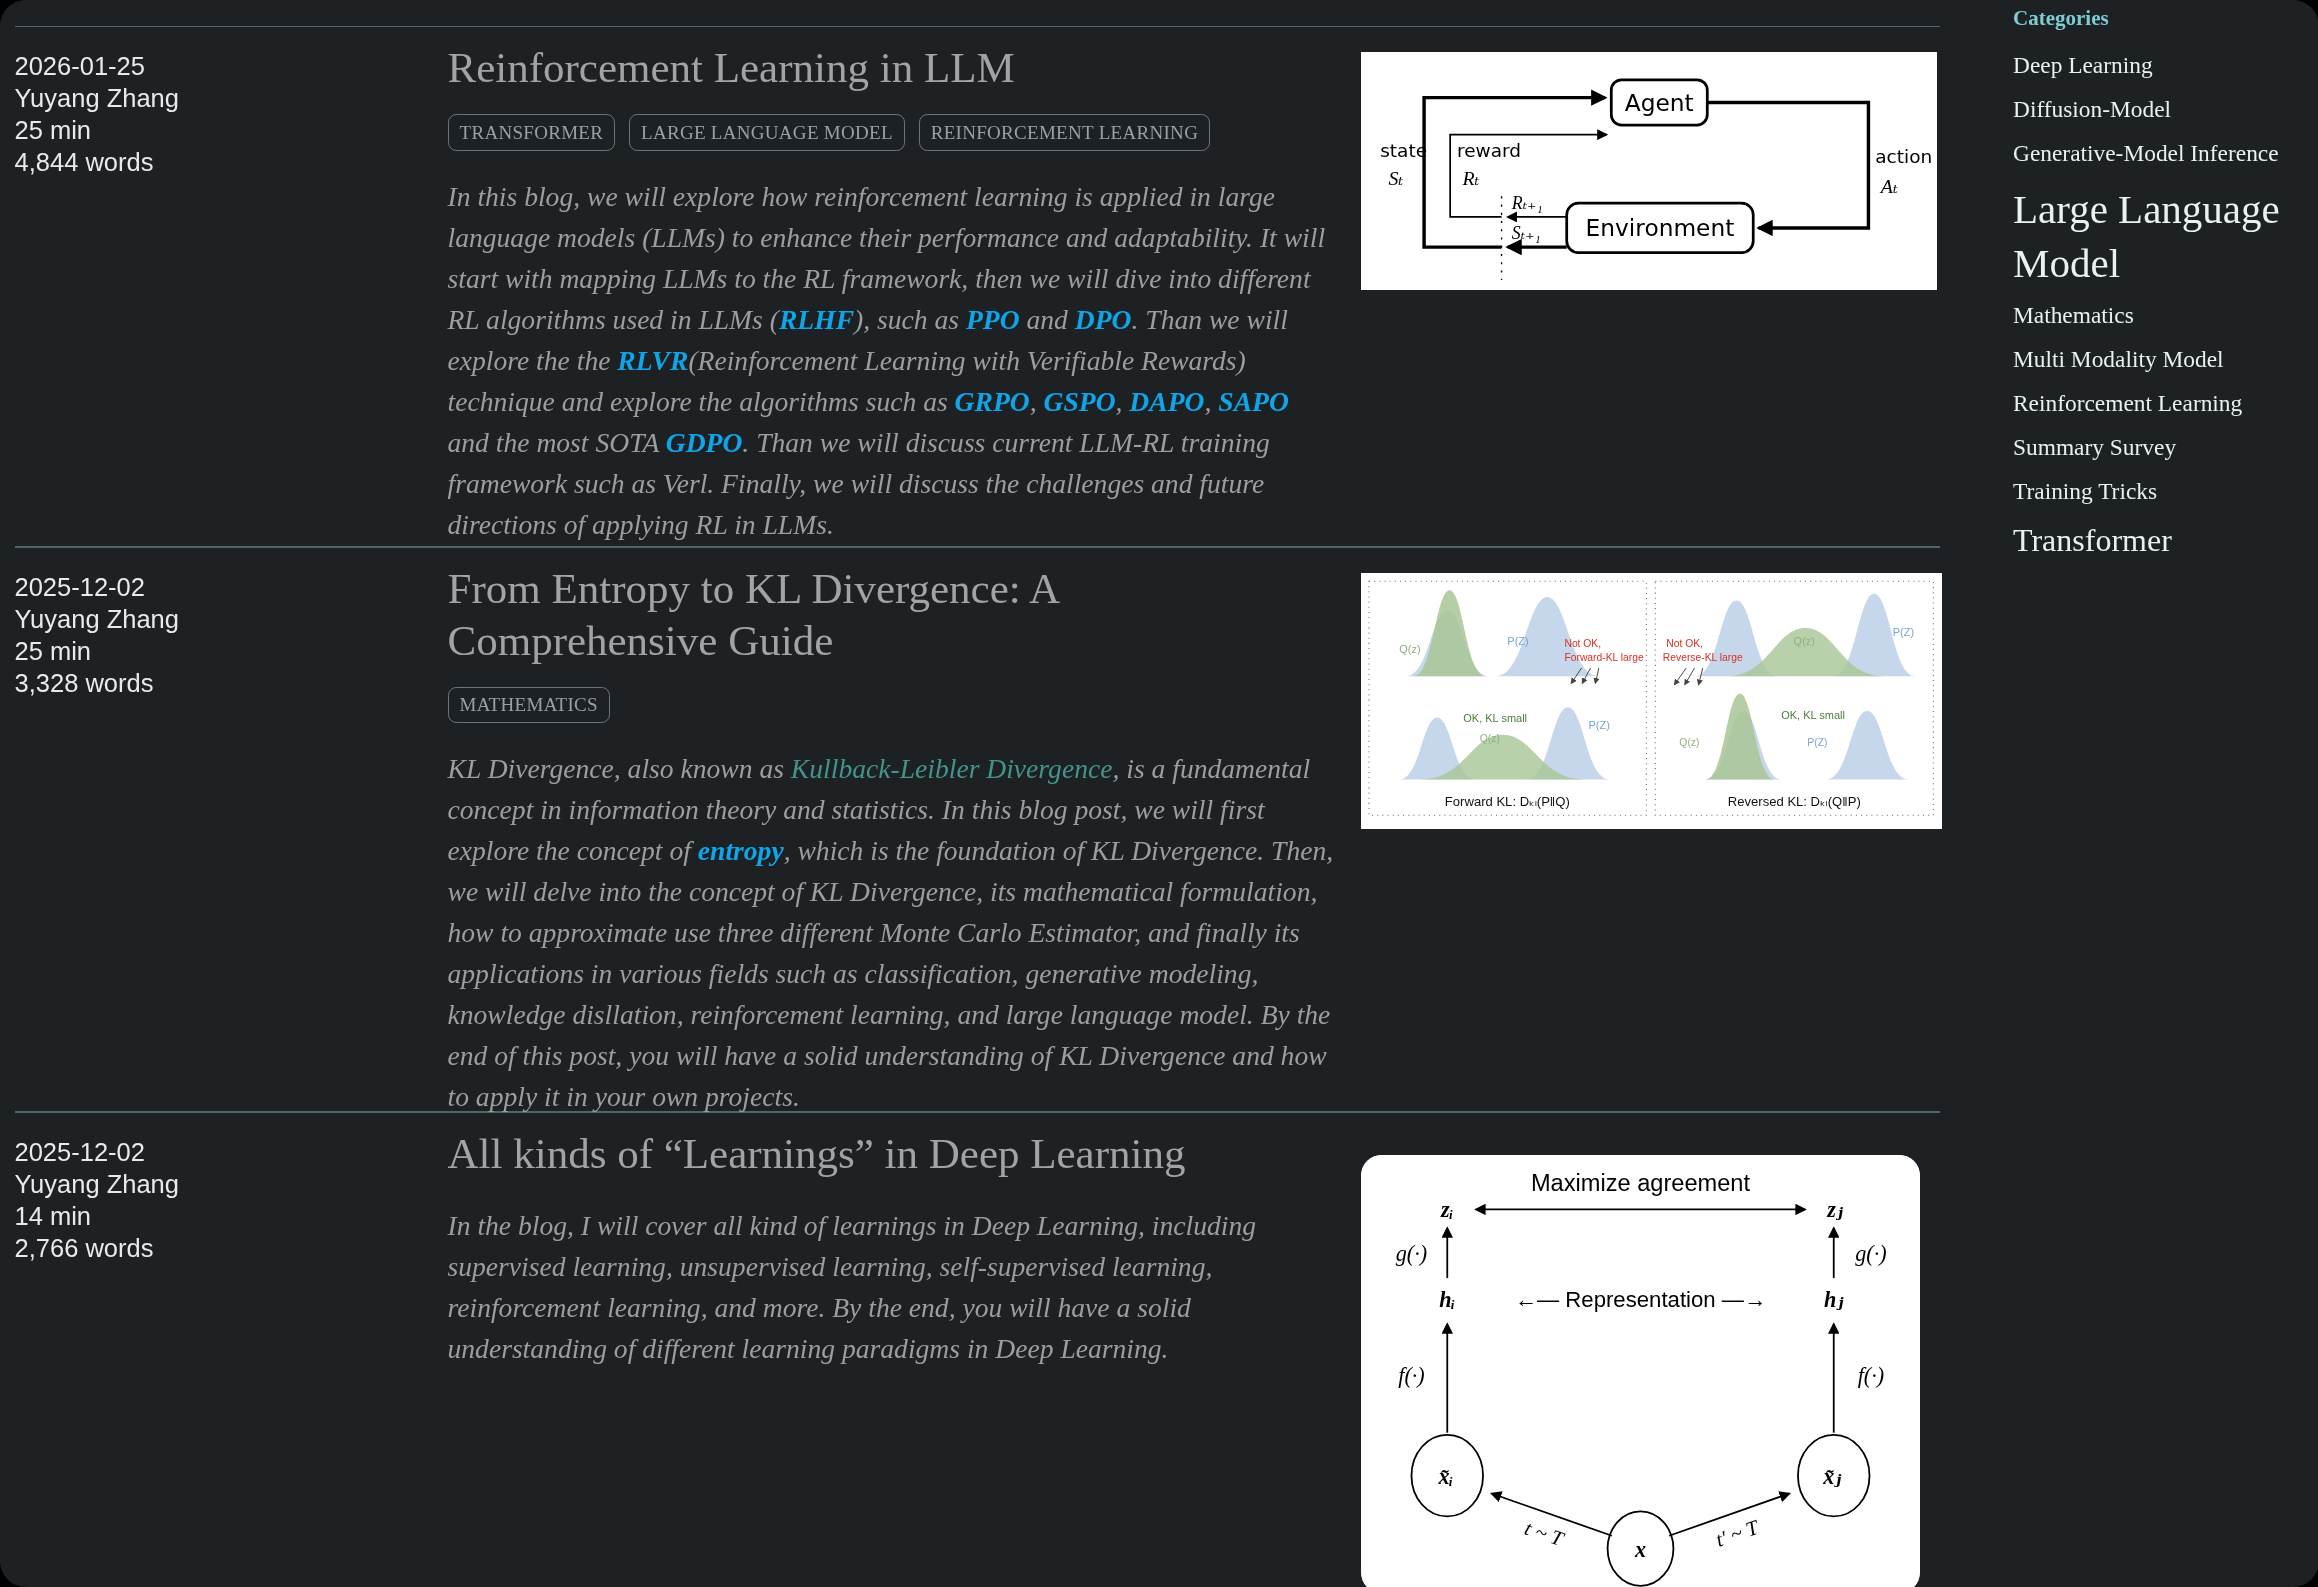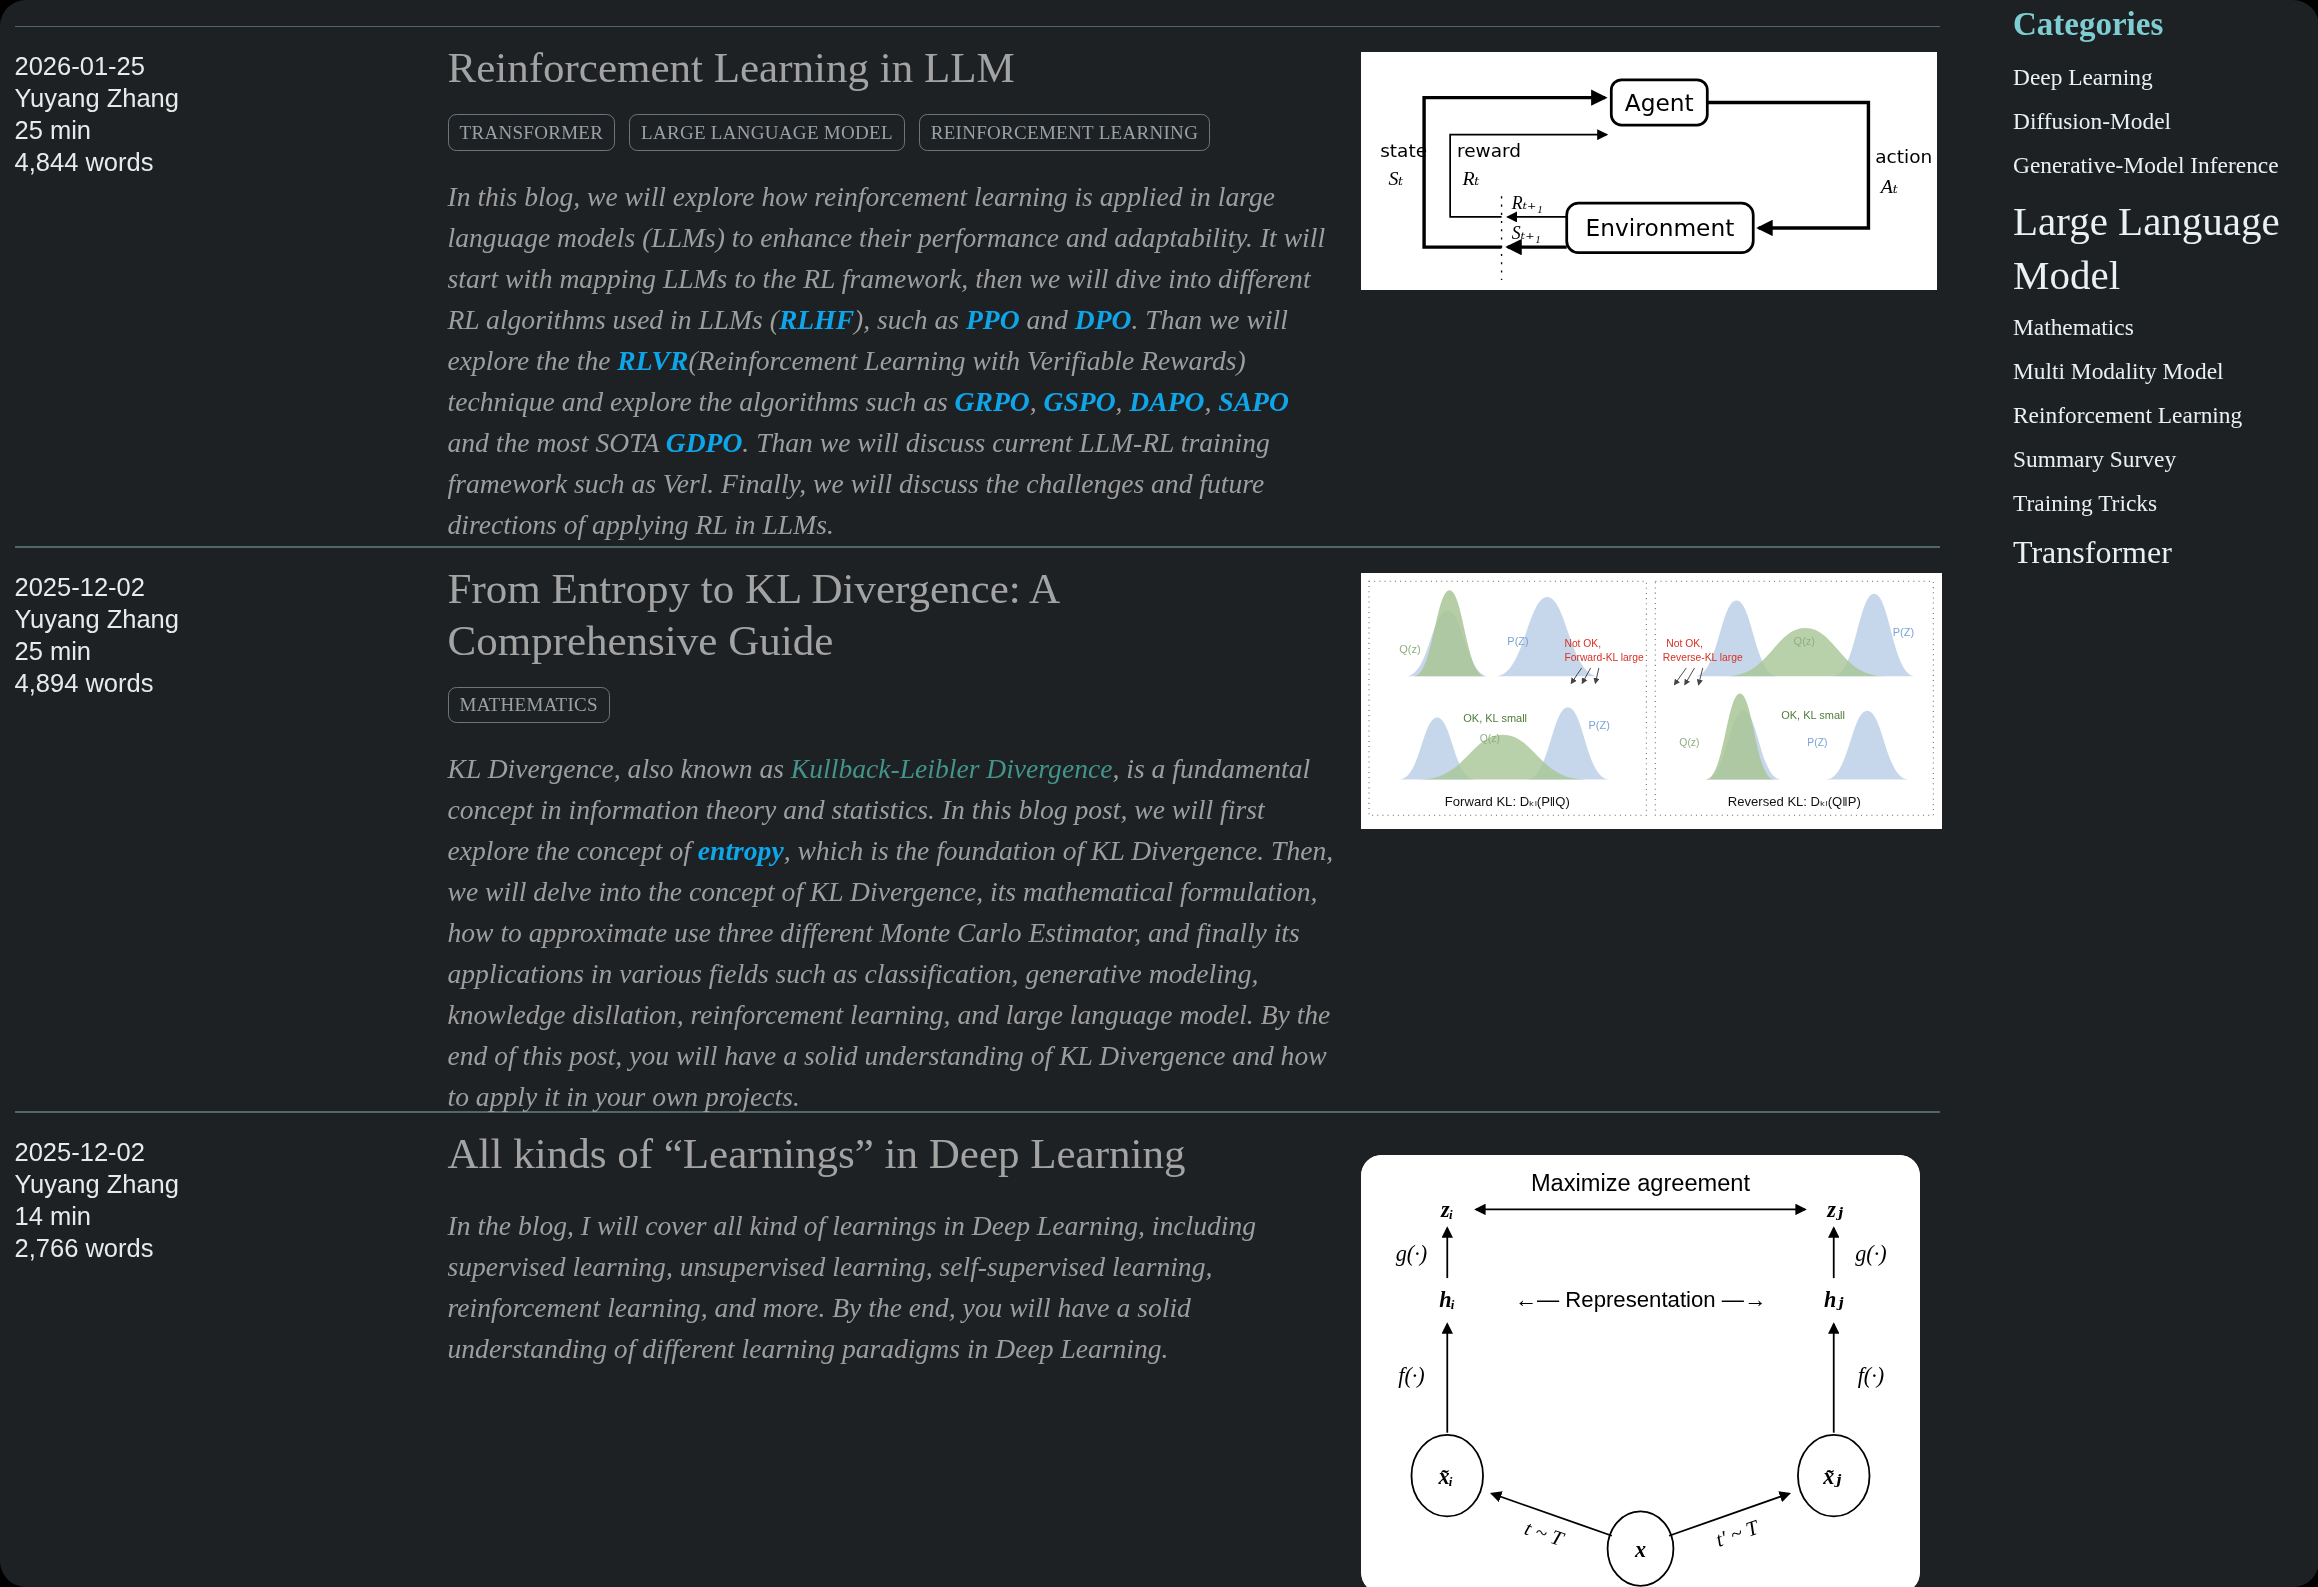--- a/index.html
+++ b/index.html
@@ -21,21 +21,21 @@
   .excerpt{margin-top:25px;font-style:italic;color:#9e9e9e;font-size:27.6px;line-height:41px;max-width:889px;}
   .seg-bold{color:#0ea5e9;font-weight:bold;}
   .seg-link{color:#43948a;cursor:pointer;}
   .thumb{margin-left:23px;cursor:pointer;}
   .thumb svg{display:block;background:#fff;}
   .t1{margin-top:11px;}
   .t2{margin-top:11px;}
   .t3{margin-top:28px;}
   .t3 svg{border-radius:20.7px;}
   .sidebar{position:absolute;left:2013px;top:5.5px;width:292px;}
-  .cat-header{color:#7ecdd3;font-weight:bold;font-size:33px;margin:0 0 20.7px 0;}
+  .cat-header{color:#7ecdd3;font-weight:bold;font-size:21px;margin:0 0 20.7px 0;}
   .cat-item{color:#e9f1f1;font-size:23.4px;line-height:1.2;margin-bottom:16px;cursor:pointer;}
   .cat-item.lg{font-size:32px;margin-bottom:13.8px;}
   .cat-item.xl{font-size:41px;line-height:1.3;margin-bottom:11px;}
   
   svg .sans{font-family:"DejaVu Sans","Liberation Sans",sans-serif;}
   svg .math{font-family:"Liberation Serif","DejaVu Serif","DejaVu Sans",serif;font-style:italic;}
   svg .mathb{font-family:"Liberation Serif","DejaVu Serif","DejaVu Sans",serif;font-style:italic;font-weight:bold;}
   svg .cap{font-family:"Liberation Sans","DejaVu Sans",sans-serif;}
 </style>
 </head>
@@ -99,21 +99,21 @@
           <text class="math" x="220" y="272" font-size="26">Sₜ₊₁</text>
         </svg>
       </div>
     </article>
 
     <article class="a2">
       <div class="meta">
         <p>2025-12-02</p>
         <p>Yuyang Zhang</p>
         <p>25 min</p>
-        <p>4,894 words</p>
+        <p>3,328 words</p>
       </div>
       <div>
         <h1 class="title">From Entropy to KL Divergence: A Comprehensive Guide</h1>
         <div class="tags">
           <span class="tag">MATHEMATICS</span>
         </div>
         <p class="excerpt"><span class="seg-plain">KL Divergence, also known as </span><span class="seg-link">Kullback-Leibler Divergence</span><span class="seg-plain">, is a fundamental concept in information theory and statistics. In this blog post, we will first explore the concept of </span><span class="seg-bold">entropy</span><span class="seg-plain">, which is the foundation of KL Divergence. Then, we will delve into the concept of KL Divergence, its mathematical formulation, how to approximate use three different Monte Carlo Estimator, and finally its applications in various fields such as classification, generative modeling, knowledge disllation, reinforcement learning, and large language model. By the end of this post, you will have a solid understanding of KL Divergence and how to apply it in your own projects.</span></p>
       </div>
       <div class="thumb t2">
 

